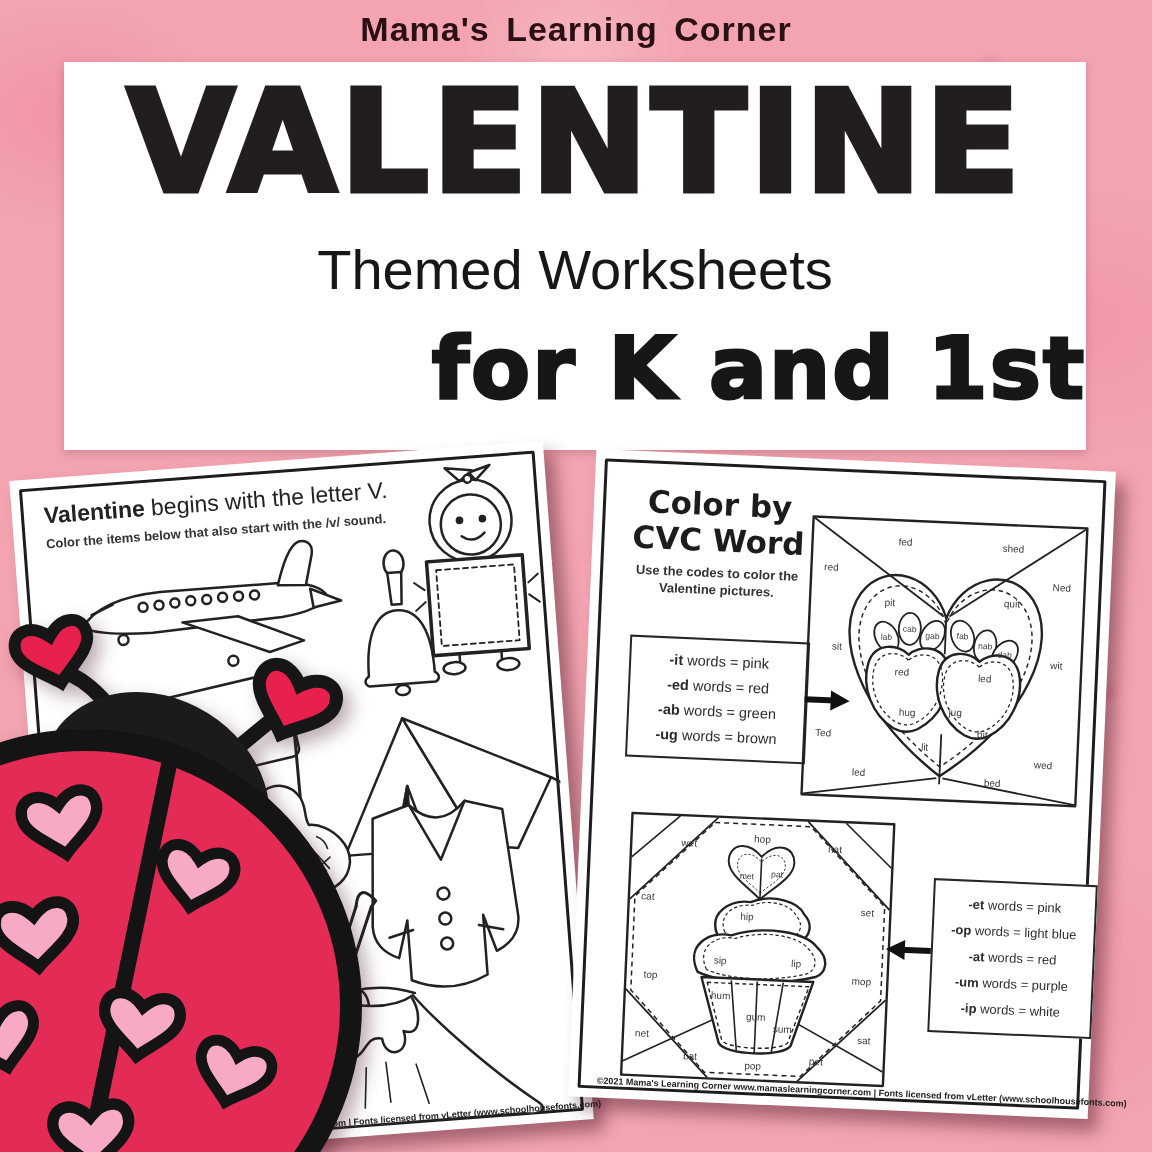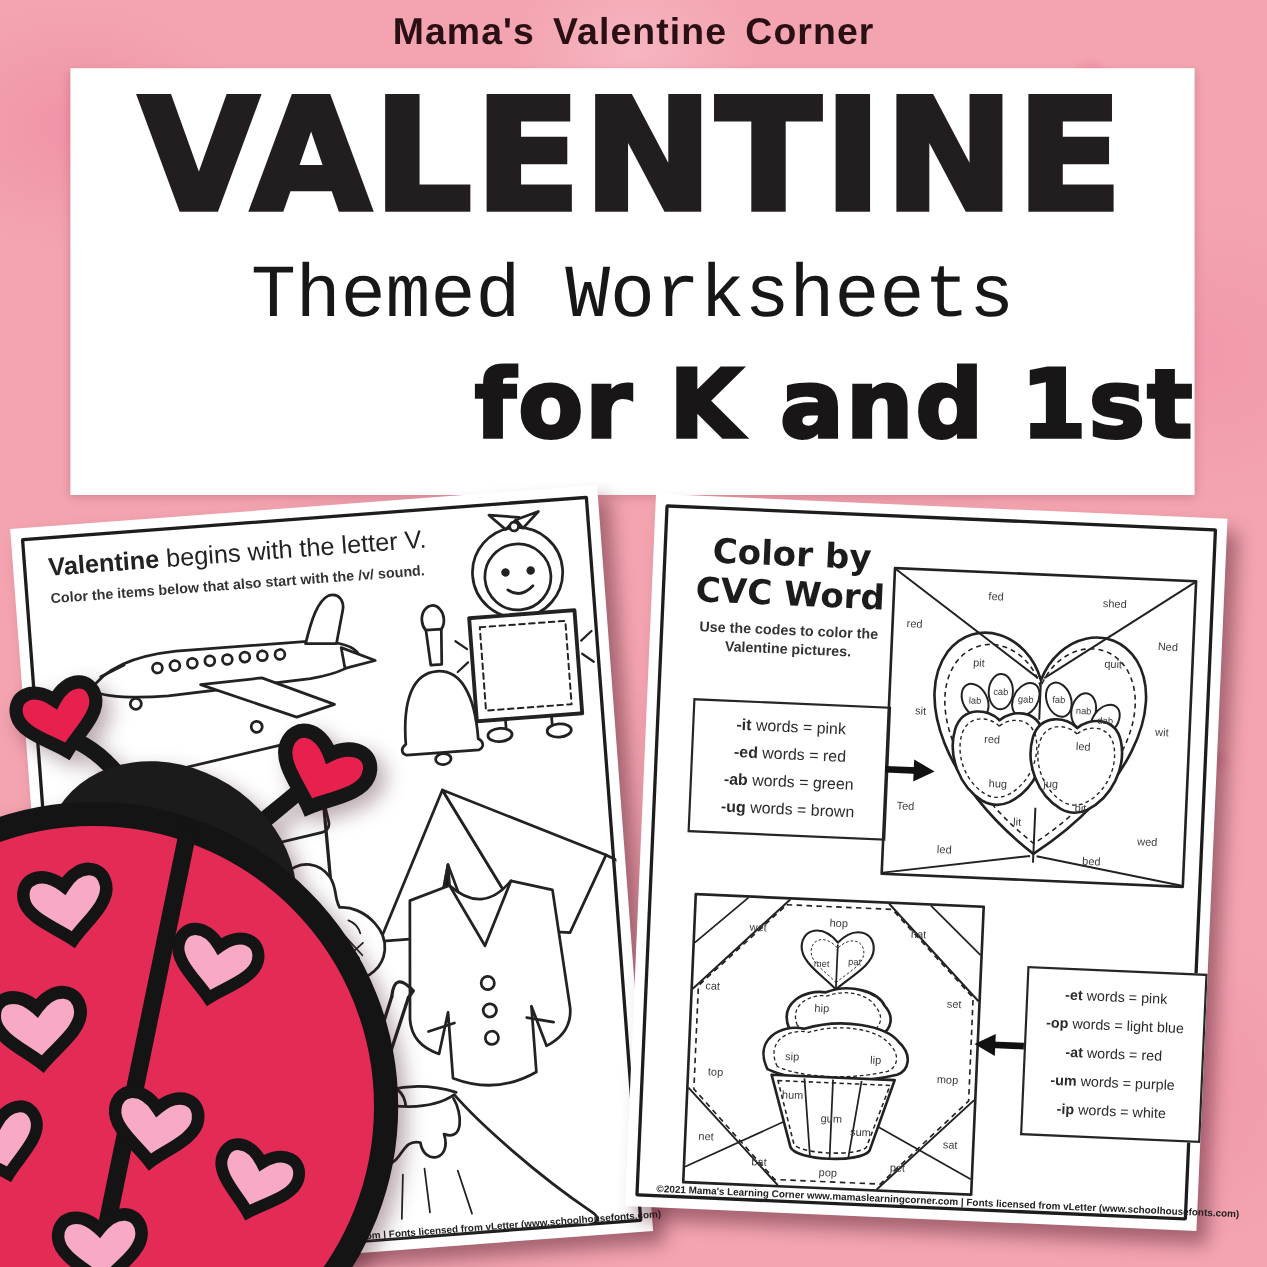--- a/index.html
+++ b/index.html
@@ -17,22 +17,22 @@
       radial-gradient(ellipse 160px 120px at 50% 4%, rgba(249,196,206,.55), transparent 70%);}
   .abs{position:absolute;}
   
   #brand{top:10px;left:0;width:100%;text-align:center;font-size:34px;font-weight:bold;
     color:#2a1014;letter-spacing:1px;word-spacing:6px;z-index:2;}
   #banner{top:62px;left:64px;width:1022px;height:388px;background:#fff;z-index:2;
     box-shadow:0 3px 8px rgba(120,40,60,.25);}
   #title-main{top:6px;left:0;width:100%;text-align:center;font-family:"DejaVu Sans",sans-serif;
     font-weight:800;font-size:140px;line-height:150px;color:#221e1f;letter-spacing:3px;
     -webkit-text-stroke:5px #221e1f;}
-  #title-sub{top:164px;left:0;width:100%;text-align:center;font-family:Liberation Mono, monospace;
-    font-weight:400;font-size:68px;line-height:88px;color:#191617;letter-spacing:0px;}
+  #title-sub{top:164px;left:0;width:100%;text-align:center;font-family:Liberation Sans, sans-serif;
+    font-weight:400;font-size:56px;line-height:88px;color:#191617;letter-spacing:0px;}
   #title-sub2{top:258px;left:0;width:100%;text-align:right;font-family:"DejaVu Sans",sans-serif;
     font-weight:800;font-size:86px;line-height:96px;color:#191617;-webkit-text-stroke:3px #191617;
     letter-spacing:2px;}
   
   .sheet{background:#fff;z-index:3;box-shadow:10px 12px 16px rgba(70,20,35,.45);}
   #sheet-left{top:460px;left:34px;width:535px;height:680px;transform:rotate(-4.3deg);transform-origin:50% 50%;}
   #sheet-right{top:460px;left:582px;width:520px;height:648px;transform:rotate(2.5deg);transform-origin:50% 50%;}
   .sheet-inner{position:absolute;inset:9px;border:3px solid #1d1d1d;border-radius:2px;}
   .ws-title{position:absolute;left:20px;top:12px;font-size:23px;color:#222;white-space:nowrap;}
   .ws-title b{font-weight:bold;}
@@ -56,21 +56,21 @@
   .lbl-s{font-size:8.5px;text-anchor:middle;}
   
   #ladybug{top:588px;left:-150px;width:522px;height:564px;z-index:5;overflow:visible;
     filter:drop-shadow(8px 8px 9px rgba(60,15,30,.35));}
 </style>
 </head>
 <body>
 
 <div id="canvas">
 
-  <div id="brand" class="abs">Mama's Valentine Corner</div>
+  <div id="brand" class="abs">Mama's Learning Corner</div>
 
   <div id="banner" class="abs">
     <div id="title-main" class="abs">VALENTINE</div>
     <div id="title-sub" class="abs">Themed Worksheets</div>
     <div id="title-sub2" class="abs">for K and 1st</div>
   </div>
 
   <div id="sheet-left" class="sheet abs">
     <div class="sheet-inner">
       <div class="ws-title">

